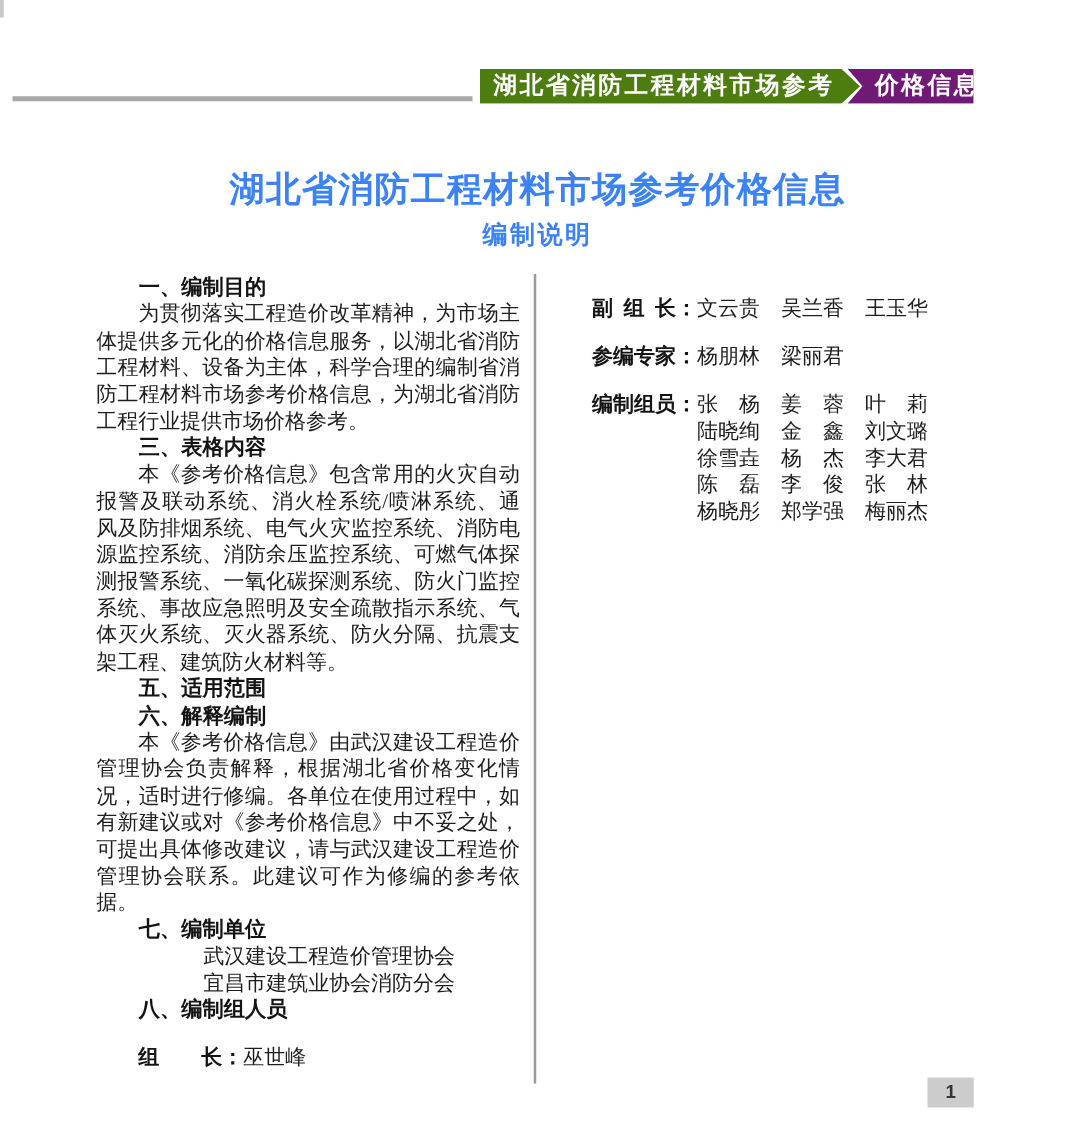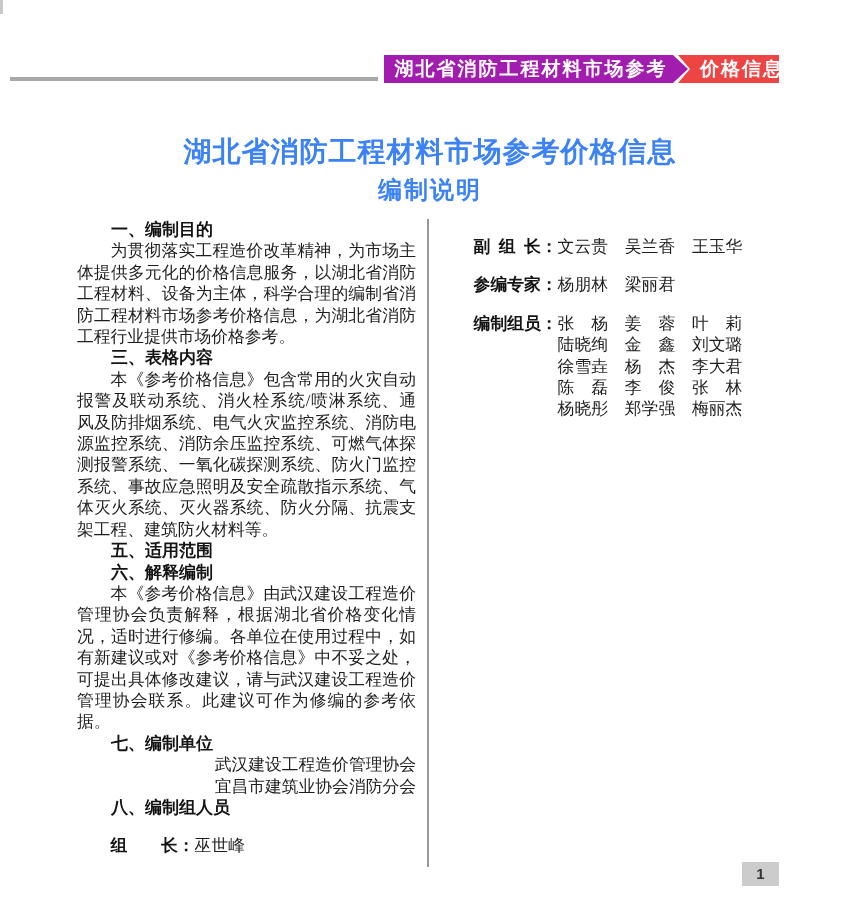--- a/index.html
+++ b/index.html
@@ -23,59 +23,59 @@
   }
   .tag {
     position: absolute; top: 55px; height: 28px;
     line-height: 28px;
     font-family: "Liberation Sans", "DejaVu Sans", sans-serif;
     font-weight: bold; font-size: 19px; color: #ffffff;
     letter-spacing: 2px; white-space: nowrap;
   }
   .tag-primary {
     left: 384px; width: 304px;
-    background: #a21caf;
+    background: #4d7c0f;
     text-align: center; padding-right: 10px; box-sizing: border-box;
     clip-path: polygon(0 0, calc(100% - 15px) 0, 100% 50%, calc(100% - 15px) 100%, 0 100%);
   }
   .tag-secondary {
     left: 678px; width: 101px;
-    background: #ef4444;
+    background: #701a75;
     padding-left: 22px; box-sizing: border-box;
     clip-path: polygon(0 0, 100% 0, 100% 100%, 0 100%, 12px 50%);
   }
 
   
   .doc-title {
     position: absolute; left: 0; width: 860px;
     text-align: center; font-weight: bold; color: #3b82f6;
     font-family: "Liberation Serif", "DejaVu Serif", serif;
   }
   .doc-title.line1 { top: 133px; font-size: 28px; letter-spacing: 1px; }
-  .doc-title.line2 { top: 174px; font-size: 24px; letter-spacing: 2px; }
+  .doc-title.line2 { top: 174px; font-size: 20px; letter-spacing: 2px; }
 
   
   .content {
     position: absolute; left: 77px; top: 219px;
     width: 702px; height: 648px;
     column-count: 2; column-gap: 24px; column-fill: auto;
     column-rule: 2px solid #9a9a9a;
     font-size: 16.8px; line-height: 21.4px;
     text-align: justify;
     overflow: hidden;
   }
   .sec { margin: 0; }
   .sec-h {
     margin: 0; font-size: 17px; line-height: 21.4px;
     font-family: "Liberation Sans", "DejaVu Sans", sans-serif;
     font-weight: bold; color: #141414;
     text-indent: 2em; text-align: left;
   }
   .para { margin: 0; text-indent: 2em; }
-  .org-line { margin: 0; text-indent: 2em; text-align: right; }
+  .org-line { margin: 0; text-indent: 2em; text-align: center; }
 
   
   .roster-row { margin: 0; padding-left: 2em; white-space: nowrap; text-align: left; }
   .roster-label {
     display: inline-block; width: 4em;
     font-family: "Liberation Sans", "DejaVu Sans", sans-serif;
     font-weight: bold; color: #141414;
     text-align: justify; text-align-last: justify;
     vertical-align: bottom;
     margin-top: 17px;

